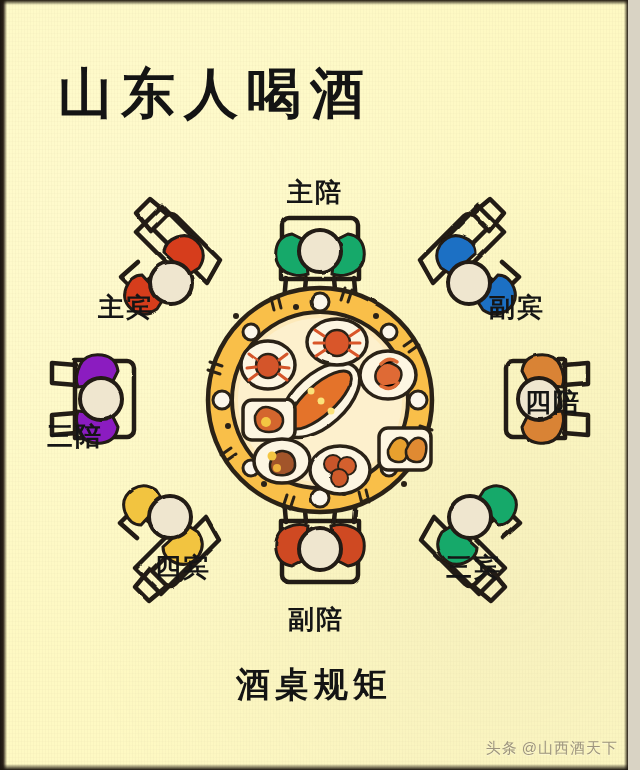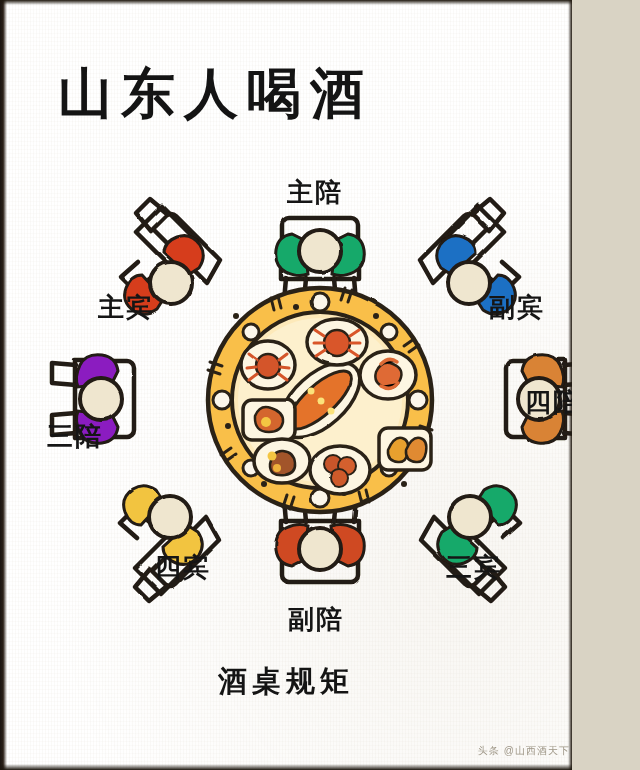--- a/index.html
+++ b/index.html
@@ -5,23 +5,23 @@
   html, body {
     margin: 0;
     padding: 0;
     background: #d9d3c4;
   }
   body {
     font-family: "Liberation Sans", "DejaVu Sans", sans-serif;
   }
   #poster {
     position: relative;
-    width: 572px;
+    width: 628px;
     height: 770px;
-    background: #ffffff;
+    background: #fef9c3;
     overflow: hidden;
     box-sizing: border-box;
     text-decoration: underline;
   }
   
   #grain {
     position: absolute;
     inset: 0;
     pointer-events: none;
     opacity: .5;
@@ -83,31 +83,31 @@
     letter-spacing: 2px;
     color: #151515;
     white-space: nowrap;
   }
 
   #caption {
     position: absolute;
     left: 0; right: 0;
     top: 662px;
     text-align: center;
-    font-size: 29px;
+    font-size: 34px;
     font-weight: 700;
     letter-spacing: 5px;
     color: #141414;
   }
 
   #watermark {
     position: absolute;
-    right: 2px;
+    right: 10px;
     bottom: 12px;
-    font-size: 10px;
+    font-size: 15px;
     letter-spacing: 1px;
     color: #8e8573;
     opacity: .85;
     white-space: nowrap;
     text-shadow: 0 1px 0 rgba(255,255,255,.35);
   }
   #watermark .wm-tag { margin-right: 4px; }
 </style>
 </head>
 <body>

